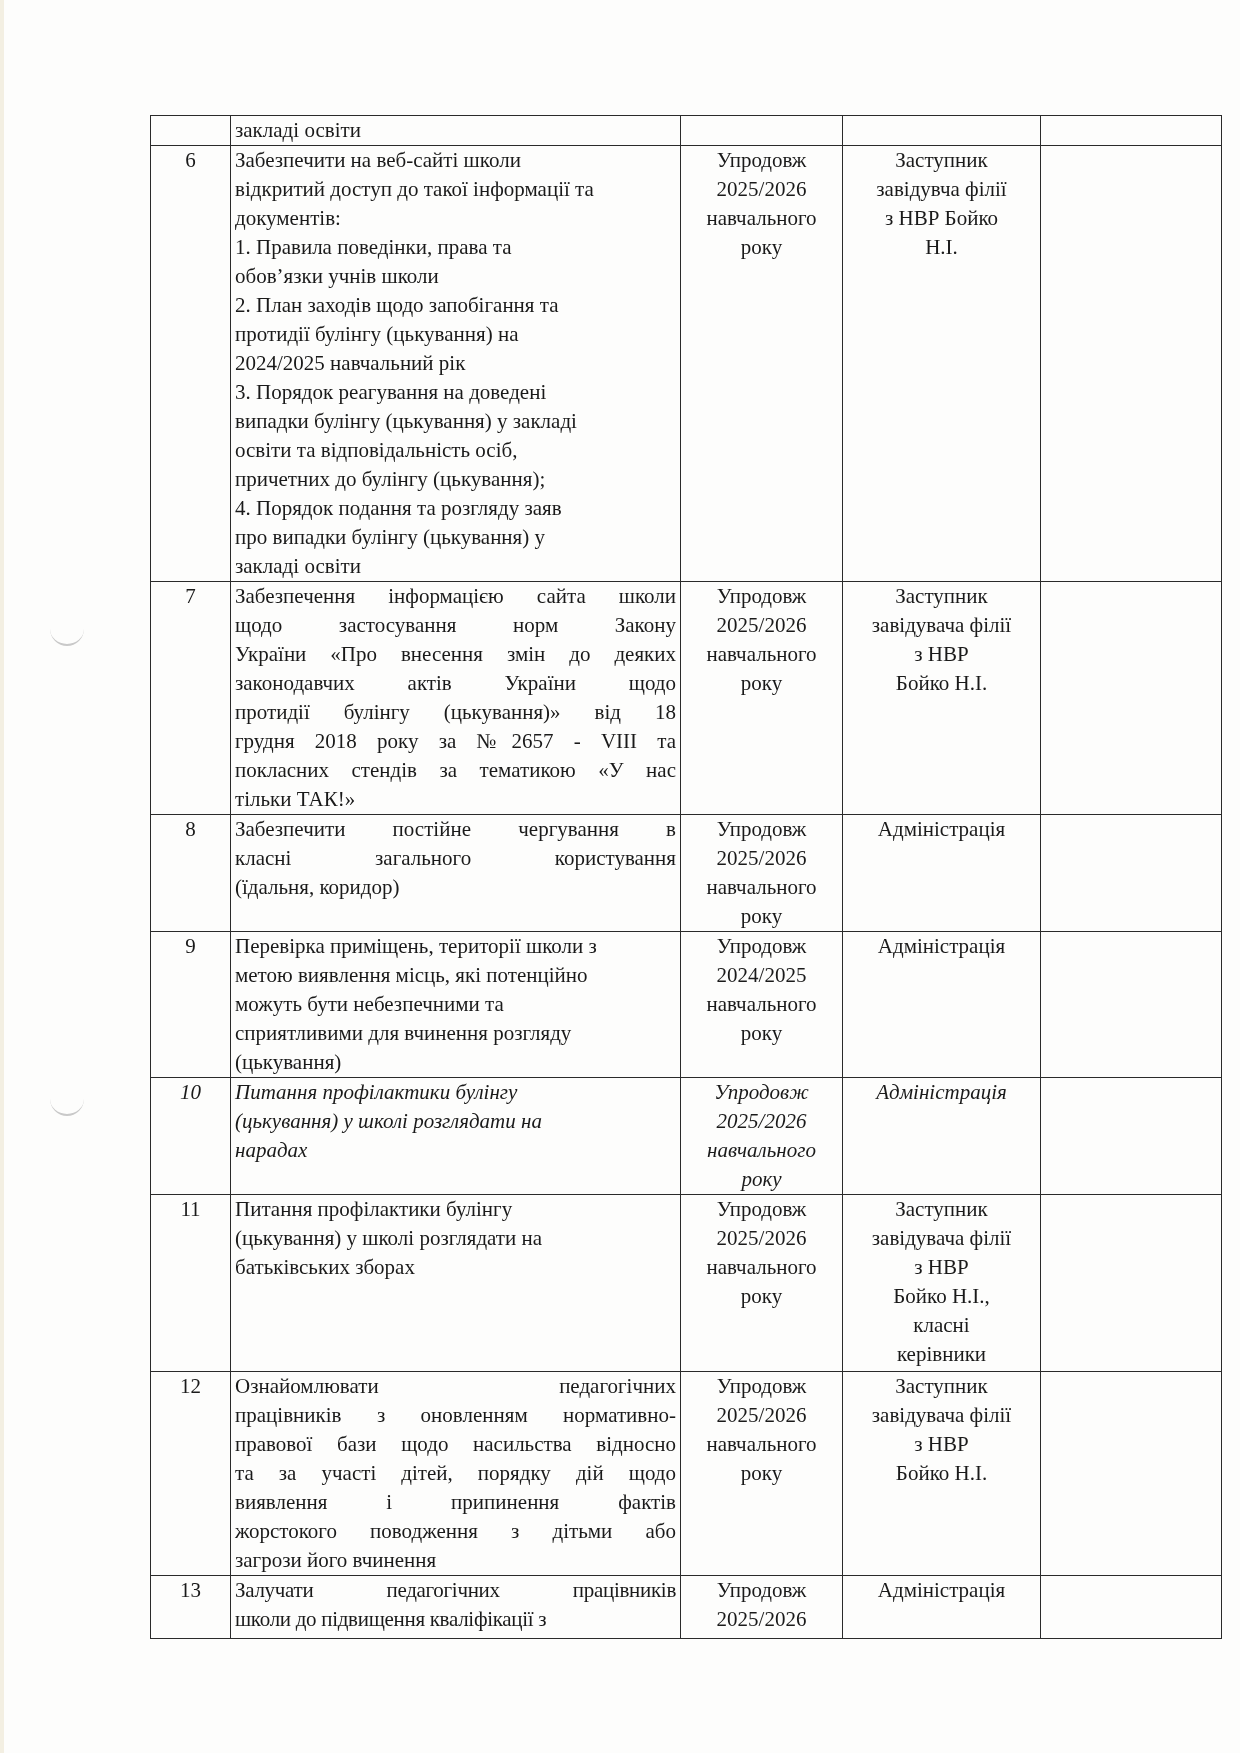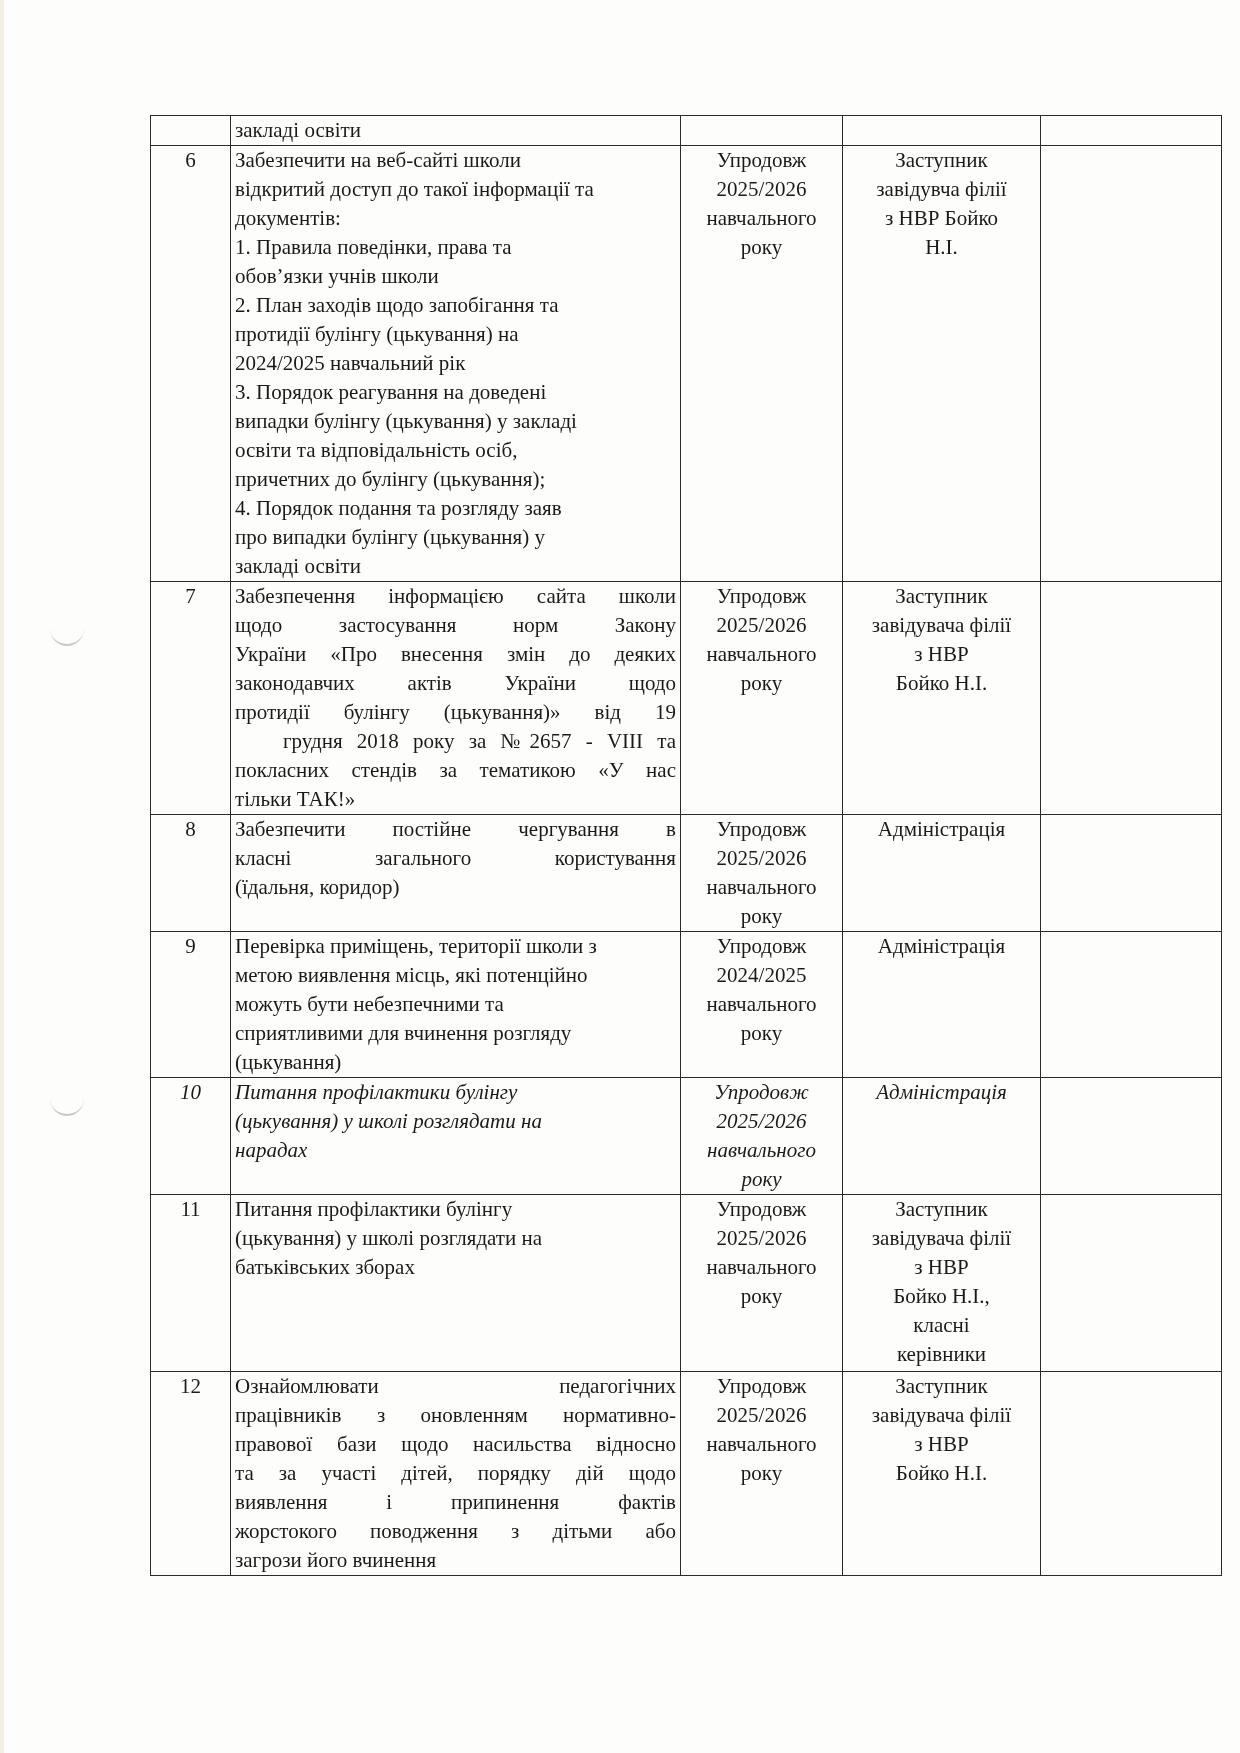--- a/index.html
+++ b/index.html
@@ -101,22 +101,22 @@
         </td>
         <td class="note"></td>
       </tr>
       <tr class="r7">
         <td class="num">7</td>
         <td class="task">
           <span class="line" style="text-align: justify; text-align-last: justify;">Забезпечення інформацією сайта школи</span>
           <span class="line" style="text-align: justify; text-align-last: justify;">щодо застосування норм Закону</span>
           <span class="line" style="text-align: justify; text-align-last: justify;">України «Про внесення змін до деяких</span>
           <span class="line" style="text-align: justify; text-align-last: justify;">законодавчих актів України щодо</span>
-          <span class="line" style="text-align: justify; text-align-last: justify;">протидії булінгу (цькування)» від 19</span>
-          <span class="line" style="text-align: justify; text-align-last: justify; margin-left: 48px;">грудня 2018 року за №2657 - VIII та</span>
+          <span class="line" style="text-align: justify; text-align-last: justify;">протидії булінгу (цькування)» від 18</span>
+          <span class="line" style="text-align: justify; text-align-last: justify;">грудня 2018 року за №2657 - VIII та</span>
           <span class="line" style="text-align: justify; text-align-last: justify;">покласних стендів за тематикою «У нас</span>
           <span class="line">тільки ТАК!»</span>
         </td>
         <td class="term">
           <span class="line">Упродовж</span>
           <span class="line">2025/2026</span>
           <span class="line">навчального</span>
           <span class="line">року</span>
         </td>
         <td class="resp">
@@ -224,14 +224,29 @@
           <span class="line">року</span>
         </td>
         <td class="resp">
           <span class="line">Заступник</span>
           <span class="line">завідувача філії</span>
           <span class="line">з НВР</span>
           <span class="line">Бойко Н.І.</span>
         </td>
         <td class="note"></td>
       </tr>
+      <tr class="r13">
+        <td class="num">13</td>
+        <td class="task">
+          <span class="line" style="text-align: justify; text-align-last: justify;">Залучати педагогічних працівників</span>
+          <span class="line">школи до підвищення кваліфікації з</span>
+        </td>
+        <td class="term">
+          <span class="line">Упродовж</span>
+          <span class="line">2025/2026</span>
+        </td>
+        <td class="resp">
+          <span class="line">Адміністрація</span>
+        </td>
+        <td class="note"></td>
+      </tr>
     </tbody>
 </table>
 
 </body></html>

